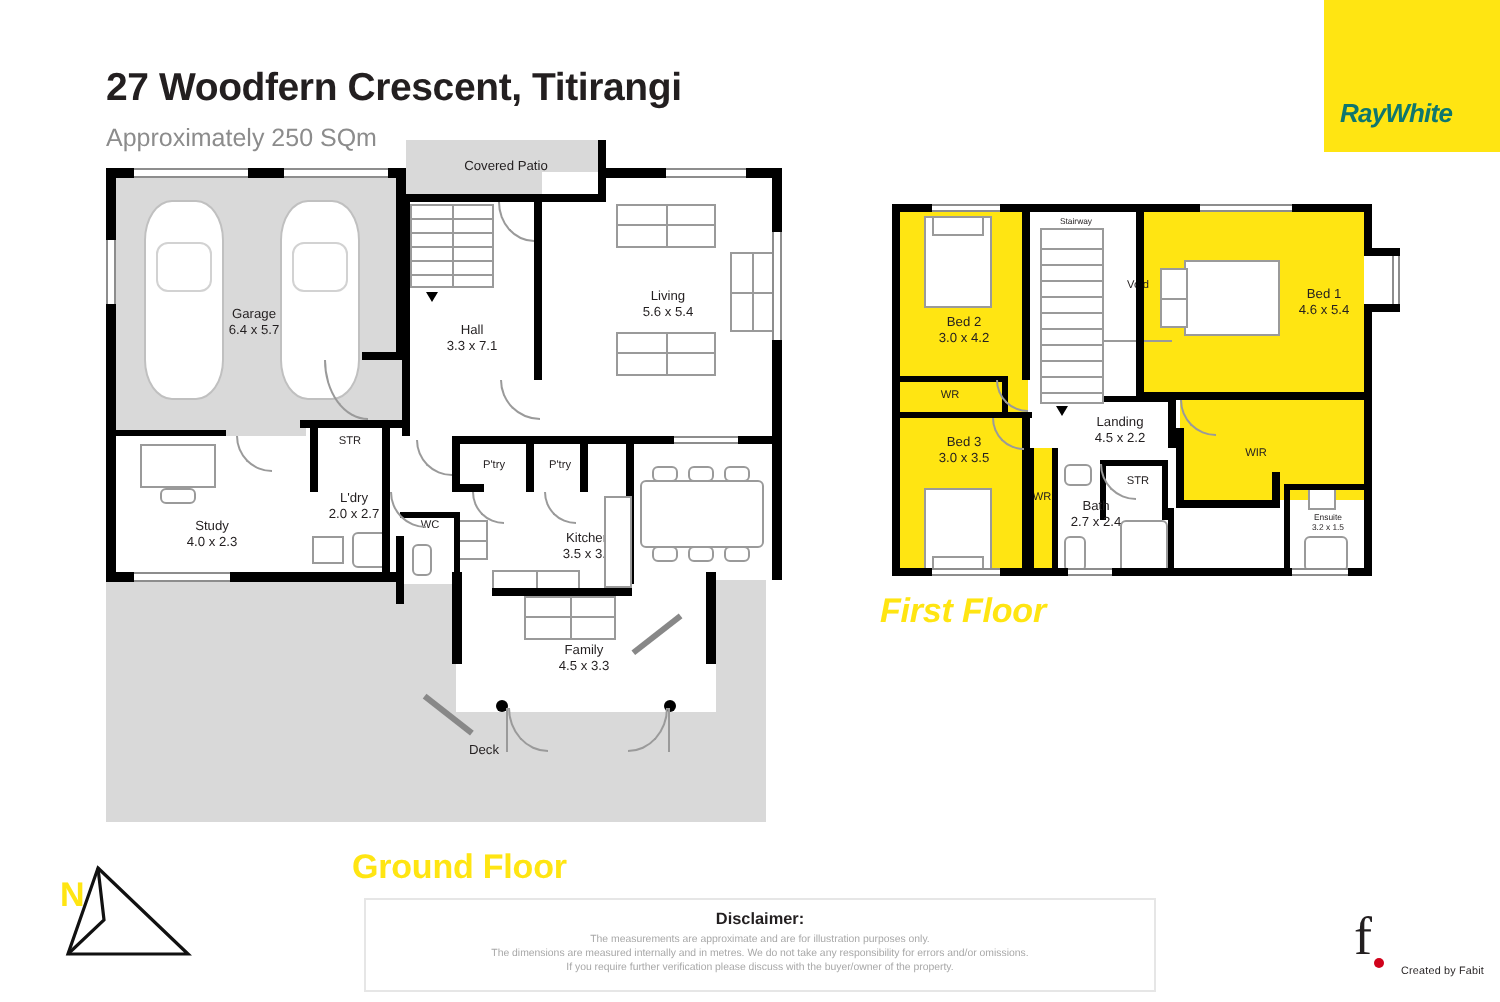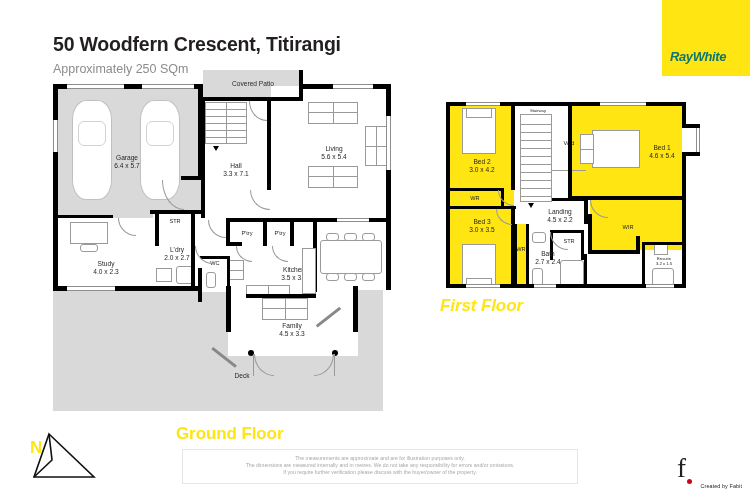--- a/index.html
+++ b/index.html
@@ -48,21 +48,21 @@
   
   #fabit{right:8px;bottom:6px;width:86px;height:40px;}
   #fabit .f{position:absolute;right:56px;top:0px;font-family:"Liberation Serif",serif;
       font-size:27px;color:#231f20;line-height:27px;}
   #fabit .dot{position:absolute;right:50px;bottom:11px;width:5px;height:5px;border-radius:50%;background:#d0021b;}
   #fabit .cb{position:absolute;right:0;bottom:6px;font-size:5.4px;color:#231f20;letter-spacing:0.1px;}
 </style>
 </head>
 <body>
 
-<div class="abs" id="page-title">50 Woodfern Crescent, Titirangi</div>
+<div class="abs" id="page-title">27 Woodfern Crescent, Titirangi</div>
 <div class="abs" id="page-subtitle">Approximately 250 SQm</div>
 
 <div class="abs" id="brand-block">
   <div id="brand-wordmark">RayWhite</div>
 </div>
 
 <div class="plan" id="ground-plan" style="left:50px;top:70px;width:390px;height:380px;">
 
   <div class="slab" style="left:3px;top:216px;width:330px;height:125px;
        clip-path:polygon(0 0,330 0,330 95,300 125,40 125,0 82);"></div>
@@ -384,20 +384,21 @@
 
 <div class="abs" id="compass">
   <div class="n">N</div>
   <svg width="92" height="60" viewBox="0 0 92 60">
     <polygon points="23,4 68,47 8,47" fill="none" stroke="#111" stroke-width="1.6"></polygon>
     <polyline points="23,4 26,30 8,47" fill="none" stroke="#111" stroke-width="1.6"></polyline>
   </svg>
 </div>
 
 <div class="abs" id="disclaimer">
+  <div class="dh">Disclaimer:</div>
   <div class="dl">The measurements are approximate and are for illustration purposes only.</div>
   <div class="dl">The dimensions are measured internally and in metres. We do not take any responsibility for errors and/or omissions.</div>
   <div class="dl">If you require further verification please discuss with the buyer/owner of the property.</div>
 </div>
 
 <div class="abs" id="fabit">
   <div class="f">f</div>
   <div class="dot"></div>
   <div class="cb">Created by Fabit</div>
 </div>

